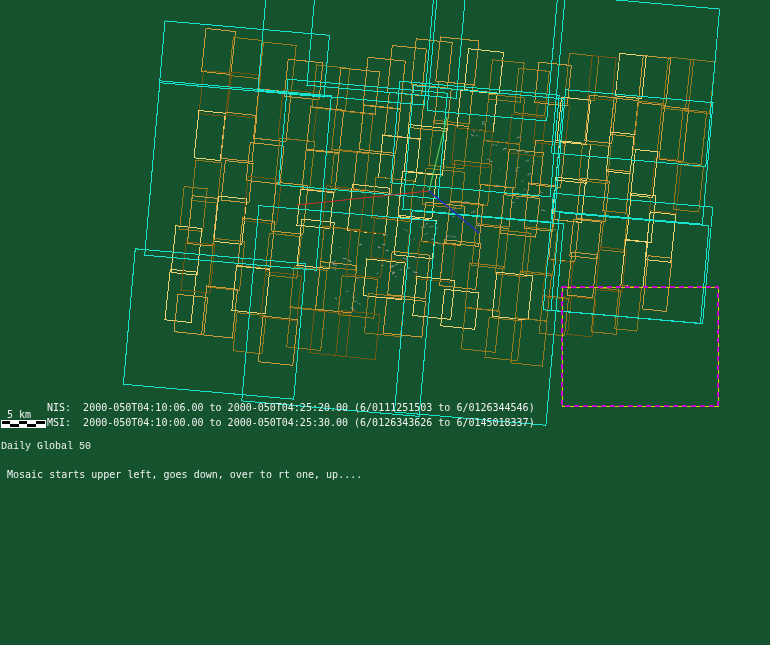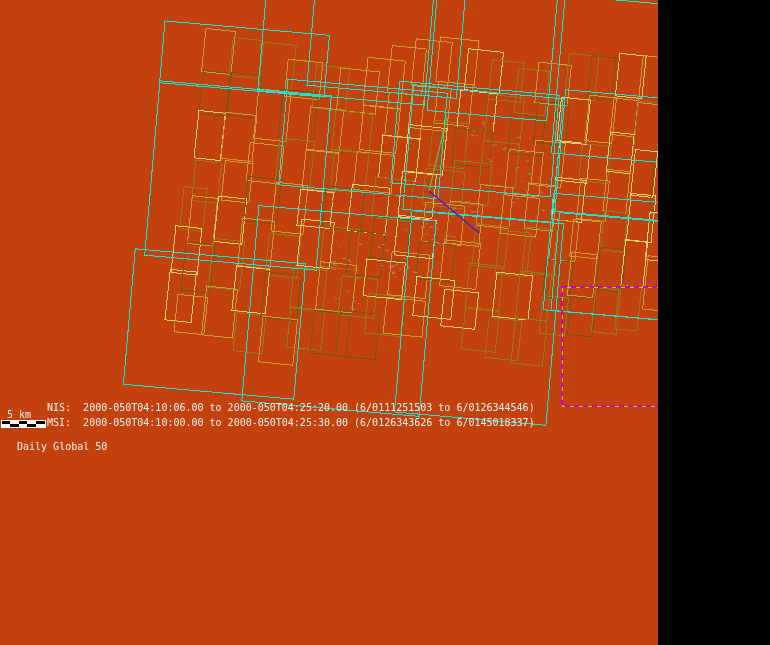--- a/index.html
+++ b/index.html
@@ -1,23 +1,23 @@
 <!DOCTYPE html>
 <html><head>
 <meta charset="utf-8">
 <style>
   html,body{margin:0;padding:0;background:#000;}
-  .screen{position:relative;width:658px;height:645px;background:#c2410c;overflow:hidden;
+  .screen{position:relative;width:770px;height:645px;background:#14532d;overflow:hidden;
           font-family:"DejaVu Sans Mono", monospace;}
   #plot{position:absolute;left:0;top:0;}
   .txt{position:absolute;color:#f2f2f2;font-size:10px;line-height:13px;white-space:pre;}
   .scale-label{left:7px;top:408px;}
   .nis-line{left:47px;top:401px;}
   .msi-line{left:47px;top:416px;}
-  .title-line{left:17px;top:440px;}
+  .title-line{left:1px;top:440px;font-family:Liberation Mono, monospace;}
   .note-line{left:7px;top:468px;}
 </style>
 </head>
 <body>
 
 <div class="screen">
   <svg id="plot" width="770" height="645">
       <g>
         <rect x="181.84942390443757" y="187.62825045455247" width="23.070228518918157" height="42.74349909089506" fill="none" stroke="#96791f" stroke-width="1" shape-rendering="crispEdges" transform="rotate(6 193.38453816389665 209)"></rect>
         <rect x="173.4329524505876" y="227.02806398985908" width="26.128671611193568" height="46.86626025661826" fill="none" stroke="#ecd06f" stroke-width="1" shape-rendering="crispEdges" transform="rotate(6 186.4972882561844 250.4611941181682)"></rect>
@@ -280,13 +280,14 @@
         <rect x="18.6" y="423.5" width="8.8" height="3.5" fill="#ffffff" shape-rendering="crispEdges"></rect>
         <rect x="27.400000000000002" y="423.5" width="8.8" height="3.5" fill="#000000" shape-rendering="crispEdges"></rect>
         <rect x="36.2" y="423.5" width="8.8" height="3.5" fill="#ffffff" shape-rendering="crispEdges"></rect>
         <rect x="1" y="420" width="44" height="7" fill="none" stroke="#ffffff" stroke-width="1" shape-rendering="crispEdges"></rect>
       </g>
     </svg>
   <div class="txt scale-label">5 km</div>
   <div class="txt nis-line">NIS:  2000-050T04:10:06.00 to 2000-050T04:25:20.00 (6/0111251503 to 6/0126344546)</div>
   <div class="txt msi-line">MSI:  2000-050T04:10:00.00 to 2000-050T04:25:30.00 (6/0126343626 to 6/0145018337)</div>
   <div class="txt title-line">Daily Global 50</div>
+  <div class="txt note-line">Mosaic starts upper left, goes down, over to rt one, up....</div>
 </div>
 
 </body></html>

